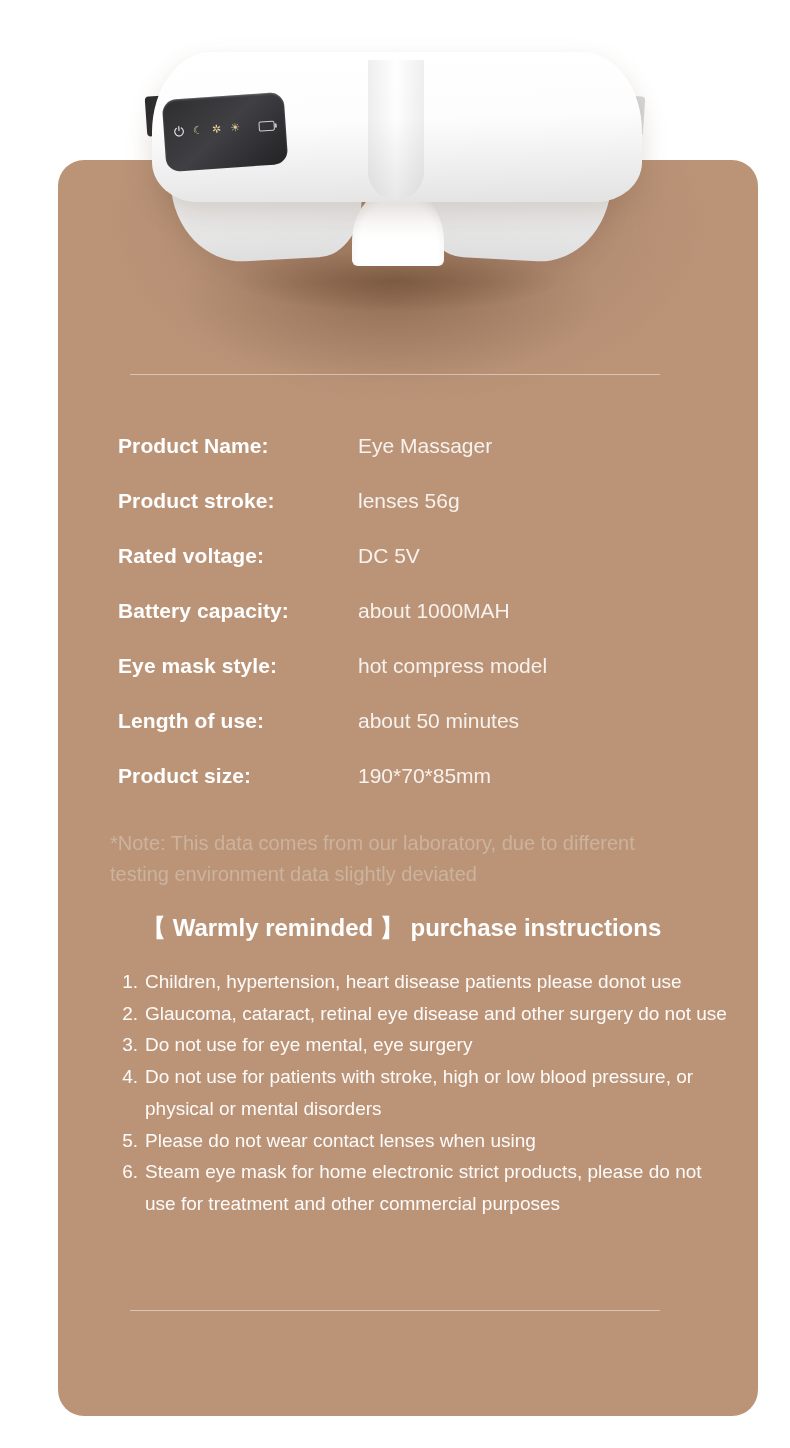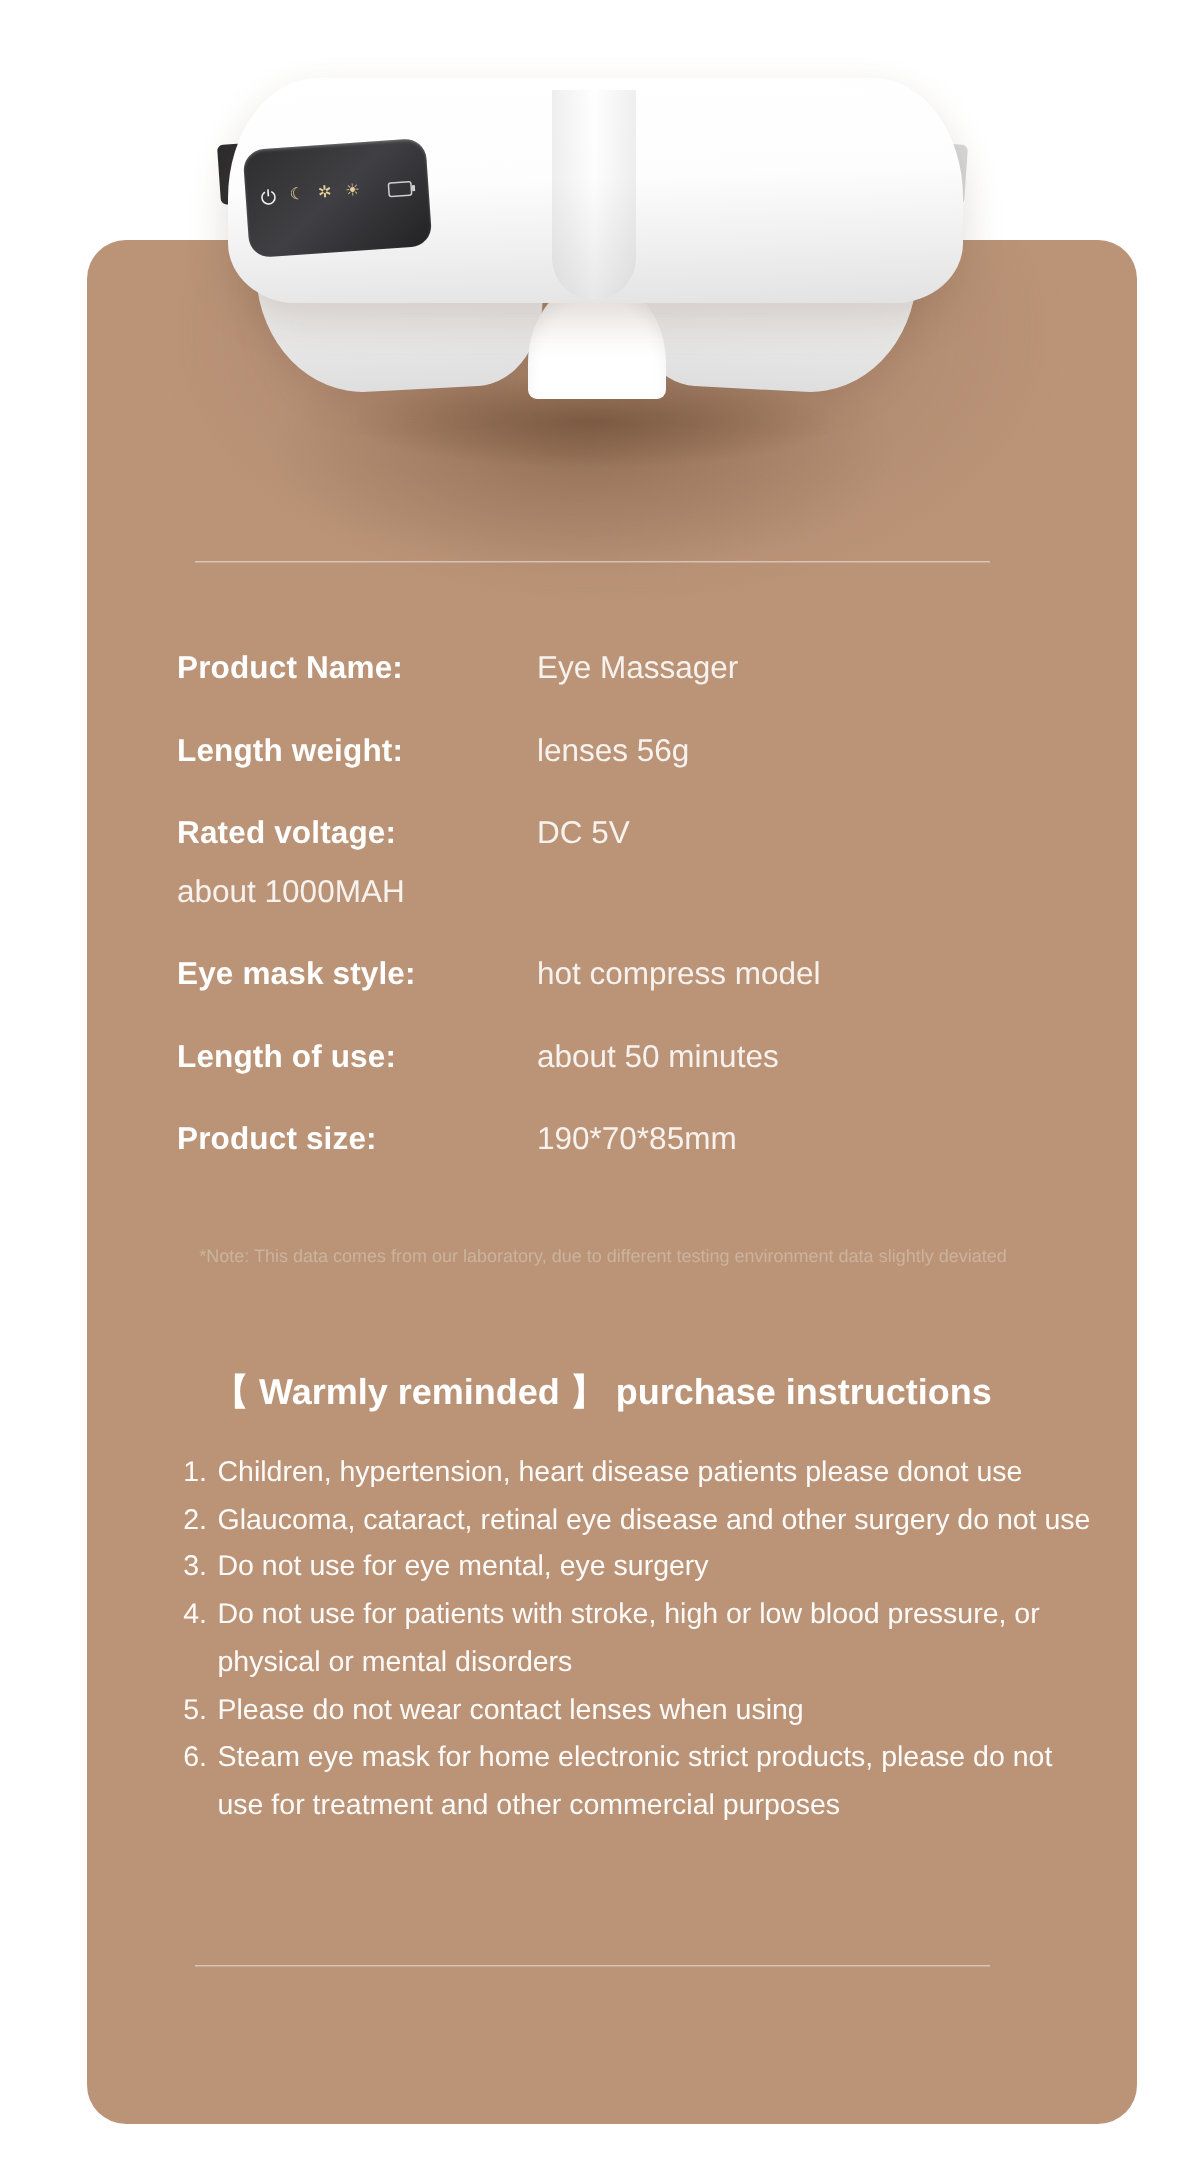--- a/index.html
+++ b/index.html
@@ -209,27 +209,26 @@
     margin-top: 16px;
   }
   .spec-value {
     font-size: 21px;
     color: #f7f2ee;
   }
 
   
   .note {
     position: absolute;
-    left: 132px;
+    left: 110px;
     top: 828px;
     width: 540px;
-    font-size: 12px;
+    font-size: 20px;
     line-height: 1.55;
     color: #cbb39d;
-    text-align: center;
   }
 
   
   .reminder-title {
     position: absolute;
     left: 112px;
     top: 912px;
     width: 620px;
     font-size: 24px;
     font-weight: bold;
@@ -292,28 +291,29 @@
 </div>
 
 <div class="hr hr-top"></div>
 
 <div class="specs">
   <div class="spec-row">
     <div class="spec-label">Product Name:</div>
     <div class="spec-value">Eye Massager</div>
   </div>
   <div class="spec-row">
-    <div class="spec-label">Length weight:</div>
+    <div class="spec-label">Product stroke:</div>
     <div class="spec-value">lenses 56g</div>
   </div>
   <div class="spec-row">
     <div class="spec-label">Rated voltage:</div>
     <div class="spec-value">DC 5V</div>
   </div>
   <div class="spec-row">
+    <div class="spec-label">Battery capacity:</div>
     <div class="spec-value">about 1000MAH</div>
   </div>
   <div class="spec-row">
     <div class="spec-label">Eye mask style:</div>
     <div class="spec-value">hot compress model</div>
   </div>
   <div class="spec-row">
     <div class="spec-label">Length of use:</div>
     <div class="spec-value">about 50 minutes</div>
   </div>

